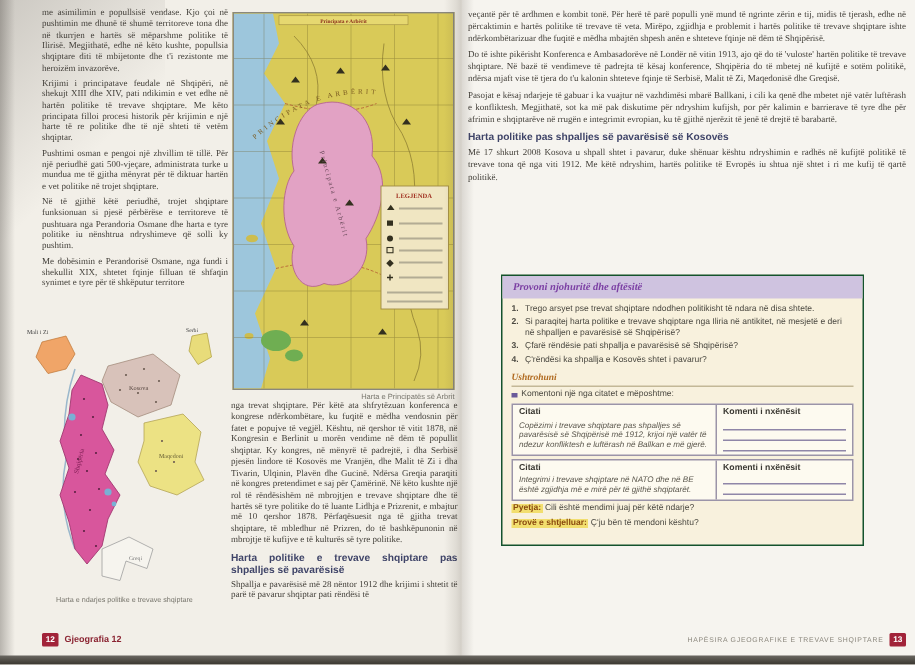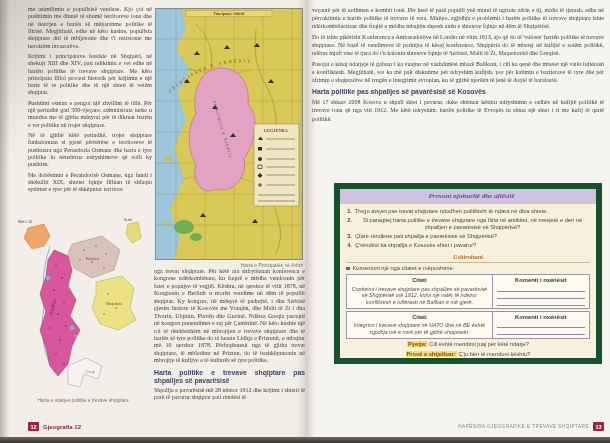--- a/index.html
+++ b/index.html
@@ -35,22 +35,22 @@
   
   .footer{position:absolute;top:422px;display:flex;align-items:center;gap:4px;
           font-family:"Liberation Sans",sans-serif;}
   .footer-left{left:28px;}
   .footer-right{left:312px;width:292px;justify-content:flex-end;}
   .badge{background:#a12339;color:#fff;font-size:5.5px;font-weight:bold;min-width:11px;height:9px;
          display:inline-flex;align-items:center;justify-content:center;border-radius:1px;}
   .booklabel{font-size:6px;font-weight:bold;color:#8b2432;}
   .chapterlabel{font-size:4.6px;letter-spacing:.5px;color:#8a867c;text-transform:uppercase;}
   
-  .exbox{position:absolute;left:334px;top:183px;width:268px;height:181px;box-sizing:border-box;
-         border:6px solid #14532d;background:#f8f1dd;font-family:"Liberation Sans",sans-serif;text-align:center;}
+  .exbox{position:absolute;left:334px;top:183px;width:242px;height:181px;box-sizing:border-box;
+         border:1px solid #14532d;background:#f8f1dd;font-family:"Liberation Sans",sans-serif;}
   .exhead{height:15px;background:#cfc3e0;color:#7b3fa3;font-style:italic;font-weight:bold;
           font-size:7px;line-height:15px;padding-left:7px;font-family:"Liberation Serif",serif;}
   .exbody{padding:4px 6px 0 6px;font-size:5.7px;color:#4a4840;line-height:1.3;}
   .q{display:flex;gap:2px;margin-bottom:1.5px;}
   .qn{font-weight:bold;flex:0 0 7px;}
   .ush{color:#b06a1f;font-style:italic;font-weight:bold;font-size:6.3px;margin:3px 0 2px 0;
        border-bottom:1px solid #c3b897;padding-bottom:1px;font-family:"Liberation Serif",serif;}
   .bullet-row{margin:1px 0 2px 0;display:flex;align-items:center;gap:3px;}
   .sq{display:inline-block;width:3.5px;height:3.5px;background:#6a5a9a;flex:0 0 auto;}
   .cit{display:flex;border:1px solid #9b94a8;background:#fdfaf0;margin:2px 0;}

